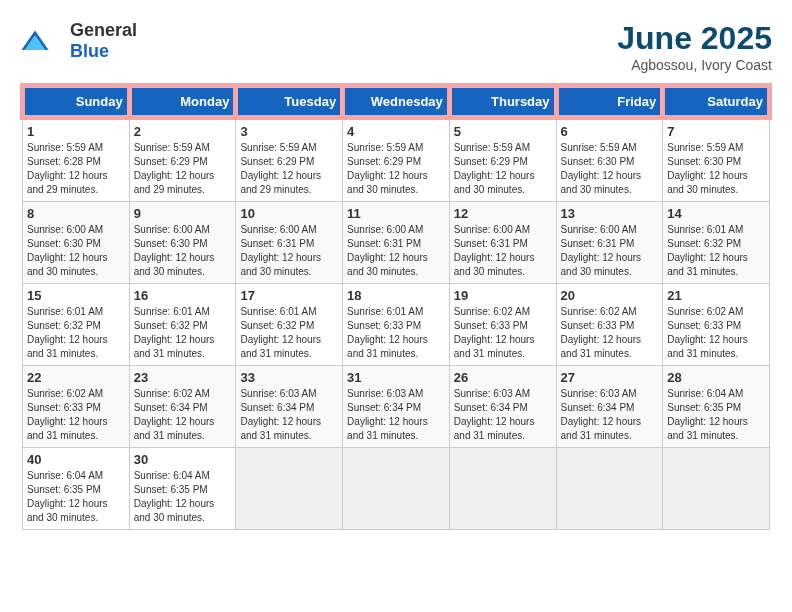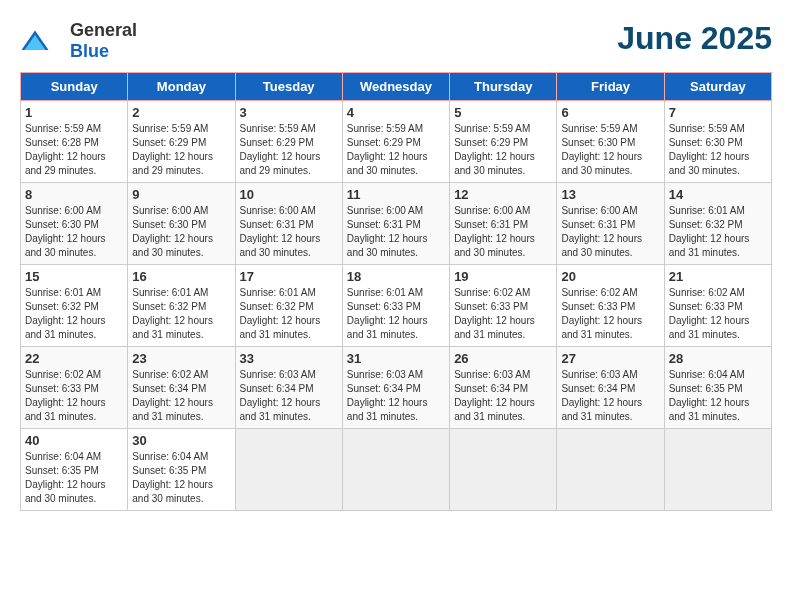--- a/index.html
+++ b/index.html
@@ -49,24 +49,24 @@
     }
     table {
       width: 100%;
       border-collapse: collapse;
       font-size: 11px;
     }
     thead tr th {
       background-color: #1565c0;
       color: #fff;
       padding: 6px 4px;
-      text-align: center;
+      text-align: right;
       font-size: 13px;
       font-weight: bold;
-      border: 1px solid #fca5a5;
+      border: 5px solid #fca5a5;
     }
     tbody tr td {
       border: 1px solid #ccc;
       padding: 4px;
       vertical-align: top;
       background: #fff;
       color: #333;
       min-height: 80px;
       width: calc(100% / 7);
     }
@@ -100,20 +100,21 @@
       <polygon points="20,2 38,28 2,28" fill="#1565c0"></polygon>
       <polygon points="20,8 34,28 6,28" fill="#4fc3f7"></polygon>
     </svg>
     <div>
       <span class="logo-text-general">General</span><br>
       <span class="logo-text-blue">Blue</span>
     </div>
   </div>
   <div class="title-area">
     <div class="main-title">June 2025</div>
+    <div class="subtitle">Agbossou, Ivory Coast</div>
   </div>
 </div>
 
 <table>
   <thead>
     <tr>
       <th>Sunday</th>
       <th>Monday</th>
       <th>Tuesday</th>
       <th>Wednesday</th>

